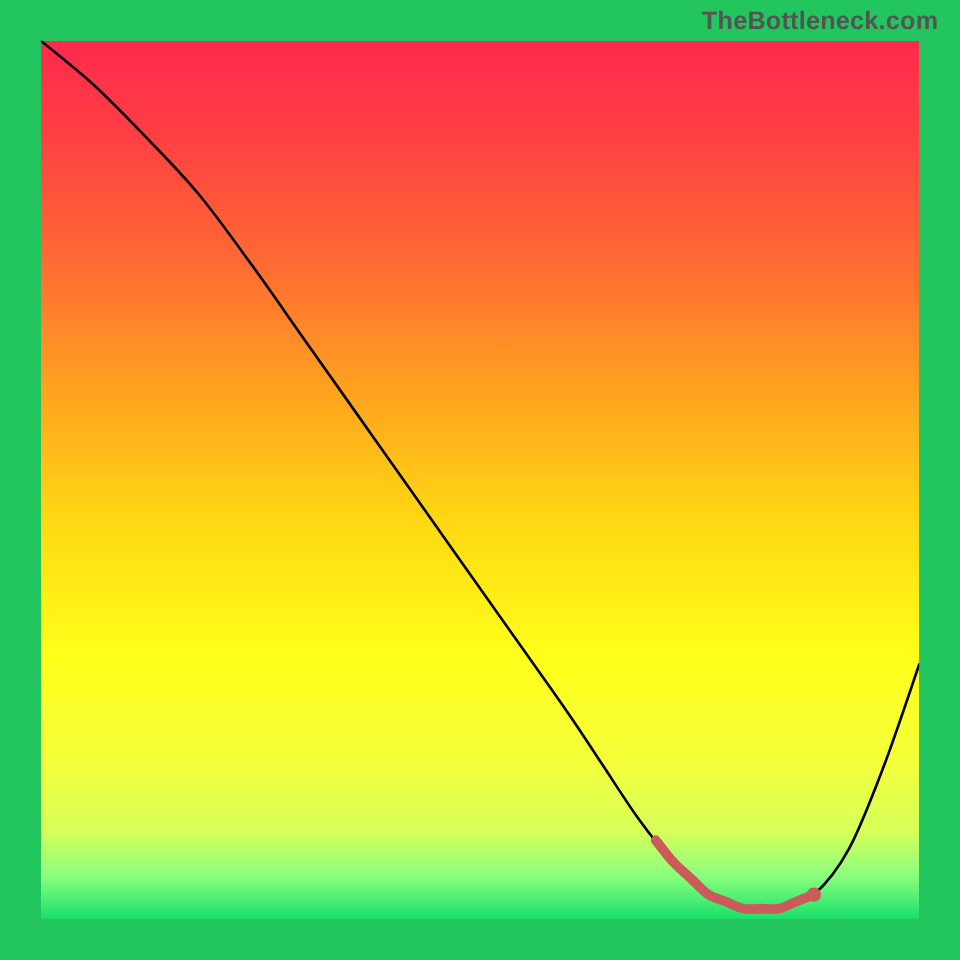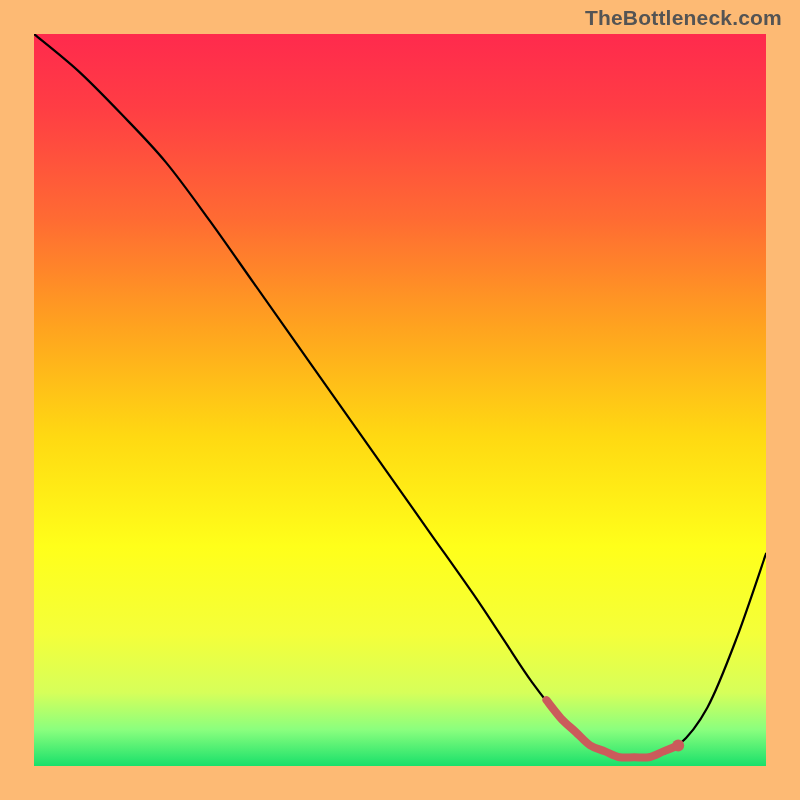--- a/index.html
+++ b/index.html
@@ -9,21 +9,21 @@
     height: 800px;
     background: #000;
     overflow: hidden;
   }
   .frame {
     position: absolute;
     left: 0;
     top: 0;
     width: 800px;
     height: 800px;
-    background: #fdba74;
+    background: #22c55e;
   }
   .plot-area {
     position: absolute;
     left: 34px;
     top: 34px;
     width: 732px;
     height: 732px;
     overflow: hidden;
   }
   .gradient {

